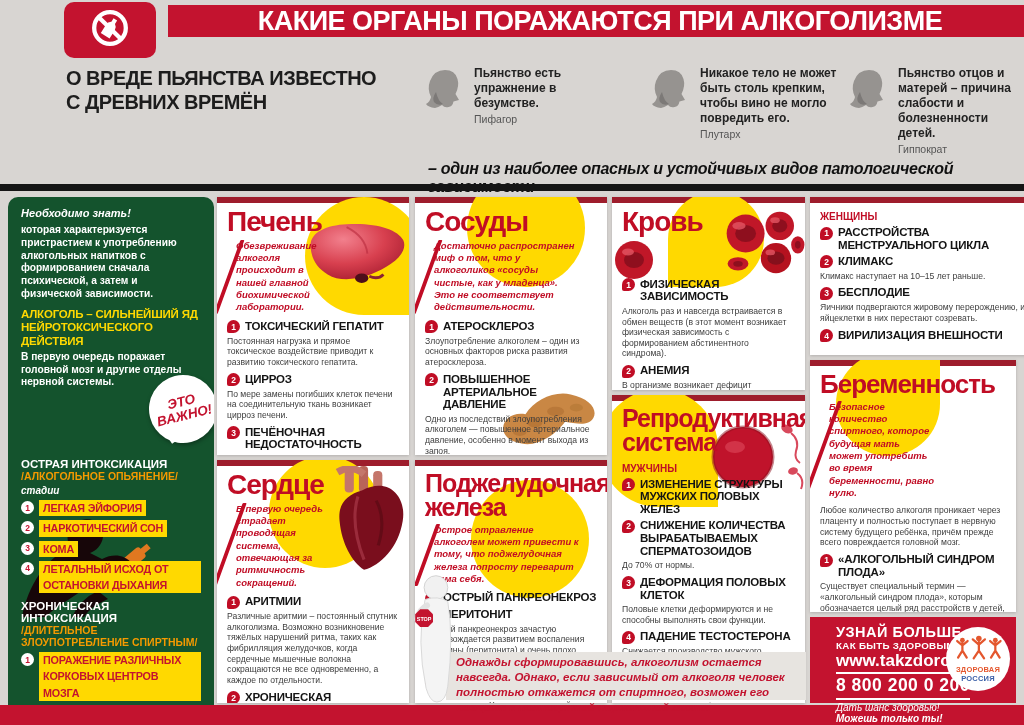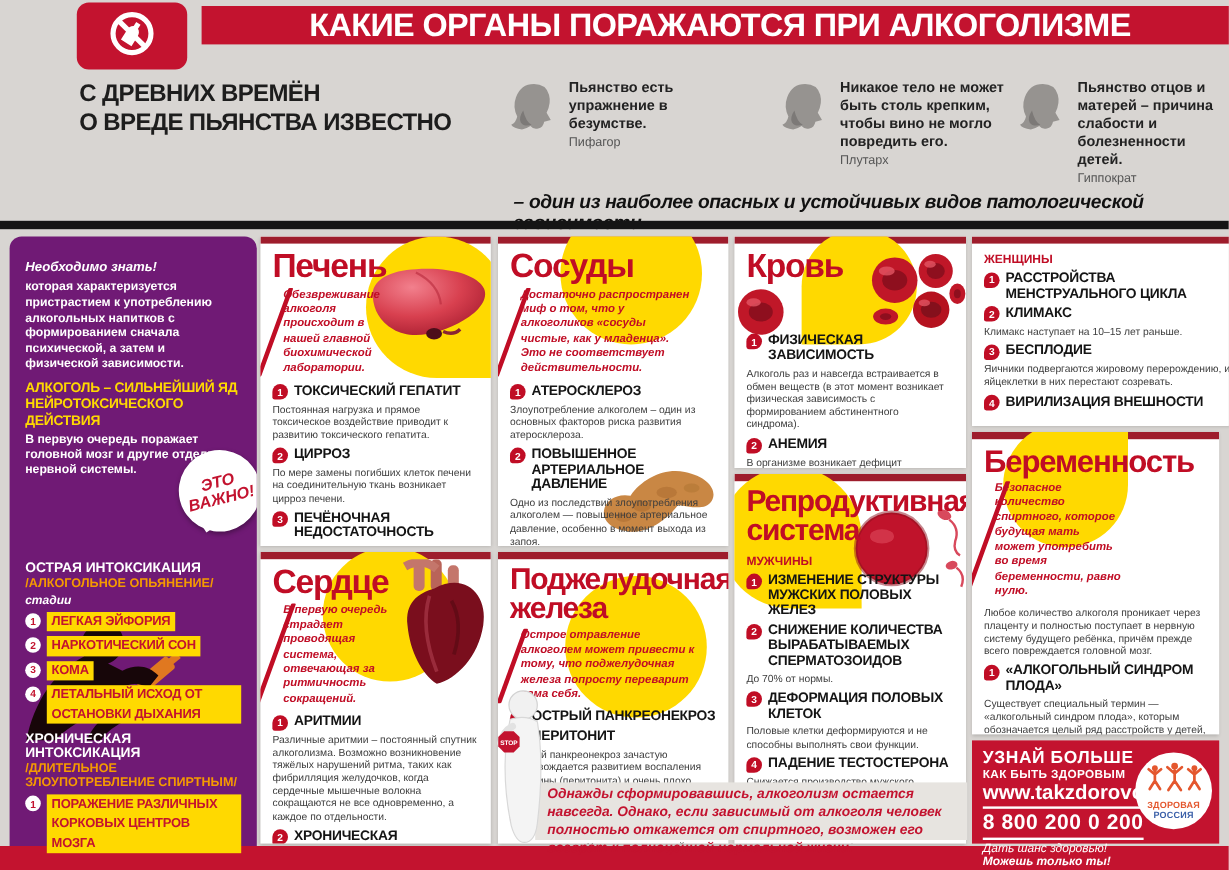--- a/index.html
+++ b/index.html
@@ -57,21 +57,21 @@
   .blob-vessels { left:52px; top:-34px; width:118px; height:118px; border-radius:50%; }
   .blob-pancreas { left:56px; top:14px; width:118px; height:118px; border-radius:50%; }
   .blob-blood { left:56px; top:-12px; width:96px; height:96px; border-radius:50% 50% 50% 0; }
   .blob-repro { left:-12px; top:-12px; width:118px; height:118px; border-radius:50% 50% 0 50%; }
   .blob-preg { left:26px; top:-14px; width:104px; height:104px; border-radius:50% 0 50% 50%; }
 
   .narrow55 { width:55%; } .narrow60 { width:60%; } .narrow62 { width:62%; }
   .indent-right { margin-left:64px; }
 
   
-  .sidebar { position:absolute; left:8px; top:197px; width:206px; height:526px; background:#701a75; border-radius:10px; padding:20px 13px; color:#fff; overflow:hidden; }
+  .sidebar { position:absolute; left:8px; top:197px; width:206px; height:526px; background:#14532d; border-radius:10px; padding:10px 13px; color:#fff; overflow:hidden; }
   .sb-know { font-style:italic; font-weight:bold; font-size:11px; margin-bottom:5px; }
   .sb-ytitle { color:#ffd900; font-weight:bold; font-size:11.5px; line-height:1.2; letter-spacing:-0.2px; }
   .sb-text { font-weight:bold; font-size:10.2px; line-height:1.25; margin:2px 0 7px; }
   .sb-spacer { height:62px; }
   .sb-sec-title { font-weight:bold; font-size:11.5px; position:relative; z-index:2; }
   .sb-sec-sub { color:#f59a00; font-weight:bold; font-size:10.5px; line-height:1.15; position:relative; z-index:2; }
   .sb-stages { font-style:italic; font-weight:bold; font-size:10px; margin:3px 0 2px; position:relative; z-index:2; }
   .sb-item { display:flex; gap:5px; margin:4px 0; align-items:flex-start; position:relative; z-index:2; }
   .sb-num { flex:0 0 13px; width:13px; height:13px; background:#fff; color:#c3132f; border-radius:50%; font-size:8.5px; font-weight:bold; display:flex; align-items:center; justify-content:center; margin-top:1px; }
   .sb-chip { background:#ffd900; color:#c3132f; font-weight:bold; font-size:10.8px; line-height:1.5; padding:0 4px; display:inline; box-decoration-break:clone; -webkit-box-decoration-break:clone; letter-spacing:-0.2px; }
@@ -79,21 +79,21 @@
   .imp-badge { position:absolute; right:-3px; top:178px; width:68px; height:68px; background:#fff; border-radius:50%; transform:rotate(-14deg); display:flex; align-items:center; justify-content:center; text-align:center; color:#c3132f; font-weight:bold; font-style:italic; font-size:13.5px; line-height:1.05; box-shadow:0 2px 4px rgba(0,0,0,.35); z-index:3; }
   .imp-badge:after { content:""; position:absolute; left:6px; bottom:-6px; width:0; height:0; border:9px solid transparent; border-top-color:#fff; transform:rotate(25deg); }
 
   
   .note-band { position:absolute; left:446px; top:652px; width:360px; height:48px; background:#e7e4e0; z-index:4; display:flex; align-items:flex-start; padding:3px 10px; }
   .note-band .nt { color:#c3132f; font-style:italic; font-weight:bold; font-size:11.5px; line-height:1.3; }
   .stop-mascot { position:absolute; left:409px; top:556px; z-index:5; }
   .footer-band { position:absolute; left:0; top:705px; width:1024px; height:20px; background:#c3132f; }
 
   
-  .info-box { position:absolute; left:810px; top:617px; width:206px; height:86px; background:#c3132f; color:#fff; padding:7px 9px; z-index:4; }
+  .info-box { position:absolute; left:810px; top:617px; width:206px; height:86px; background:#c3132f; color:#fff; padding:7px 26px; z-index:4; }
   .ib-l1 { font-weight:bold; font-size:14.5px; letter-spacing:0.5px; }
   .ib-l2 { font-weight:bold; font-size:9.8px; letter-spacing:0.3px; }
   .ib-url { font-weight:bold; font-size:17px; border-bottom:2px solid #fff; display:inline-block; padding-bottom:1px; }
   .ib-phone { font-weight:bold; font-size:17.5px; border-bottom:2px solid #fff; display:inline-block; letter-spacing:0.5px; padding:1px 0 2px; }
   .ib-s1 { font-style:italic; font-size:10px; margin-top:2px; }
   .ib-s2 { font-style:italic; font-weight:bold; font-size:10px; }
   .ib-logo { position:absolute; right:6px; top:10px; width:64px; height:64px; background:#fff; border-radius:50%; display:flex; flex-direction:column; align-items:center; justify-content:center; }
   .ib-logo .lt { color:#e4572e; font-weight:bold; font-size:7.5px; letter-spacing:0.2px; }
   .ib-logo .lb { color:#3a5fa8; font-weight:bold; font-size:7.5px; letter-spacing:0.2px; }
 </style>
@@ -111,22 +111,22 @@
         </g>
         <line x1="12.5" y1="13" x2="35.5" y2="35.5" stroke="#fff" stroke-width="4.5"></line>
       </svg>
     </span>
   </div>
   <div class="head-band">
     <div class="t">КАКИЕ ОРГАНЫ ПОРАЖАЮТСЯ ПРИ АЛКОГОЛИЗМЕ</div>
   </div>
 
   <div class="intro-head">
+    <div>О ВРЕДЕ ПЬЯНСТВА ИЗВЕСТНО</div>
     <div>С ДРЕВНИХ ВРЕМЁН</div>
-    <div>О ВРЕДЕ ПЬЯНСТВА ИЗВЕСТНО</div>
   </div>
 
   <div class="quote q1">
     <span class="bust">
       <svg width="44" height="48" viewBox="0 0 44 48">
         <path d="M13 42 q-7-1-9-4 q4-2 5-7 q-4-8-1-16 Q12 4 23 4 q10 0 12.5 9 q2 7-2 15 l3.5 6 -5.5 1.5 q-1 5-5 5.5 q-4 1-6.5-2 q-4 2.5-7 3z" fill="#969390"></path>
         <path d="M14 26 q2 9 7 12 q-6 2-9 -2 q-2-4 2-10z" fill="#7c7977"></path>
       </svg>
     </span>
     <div>

